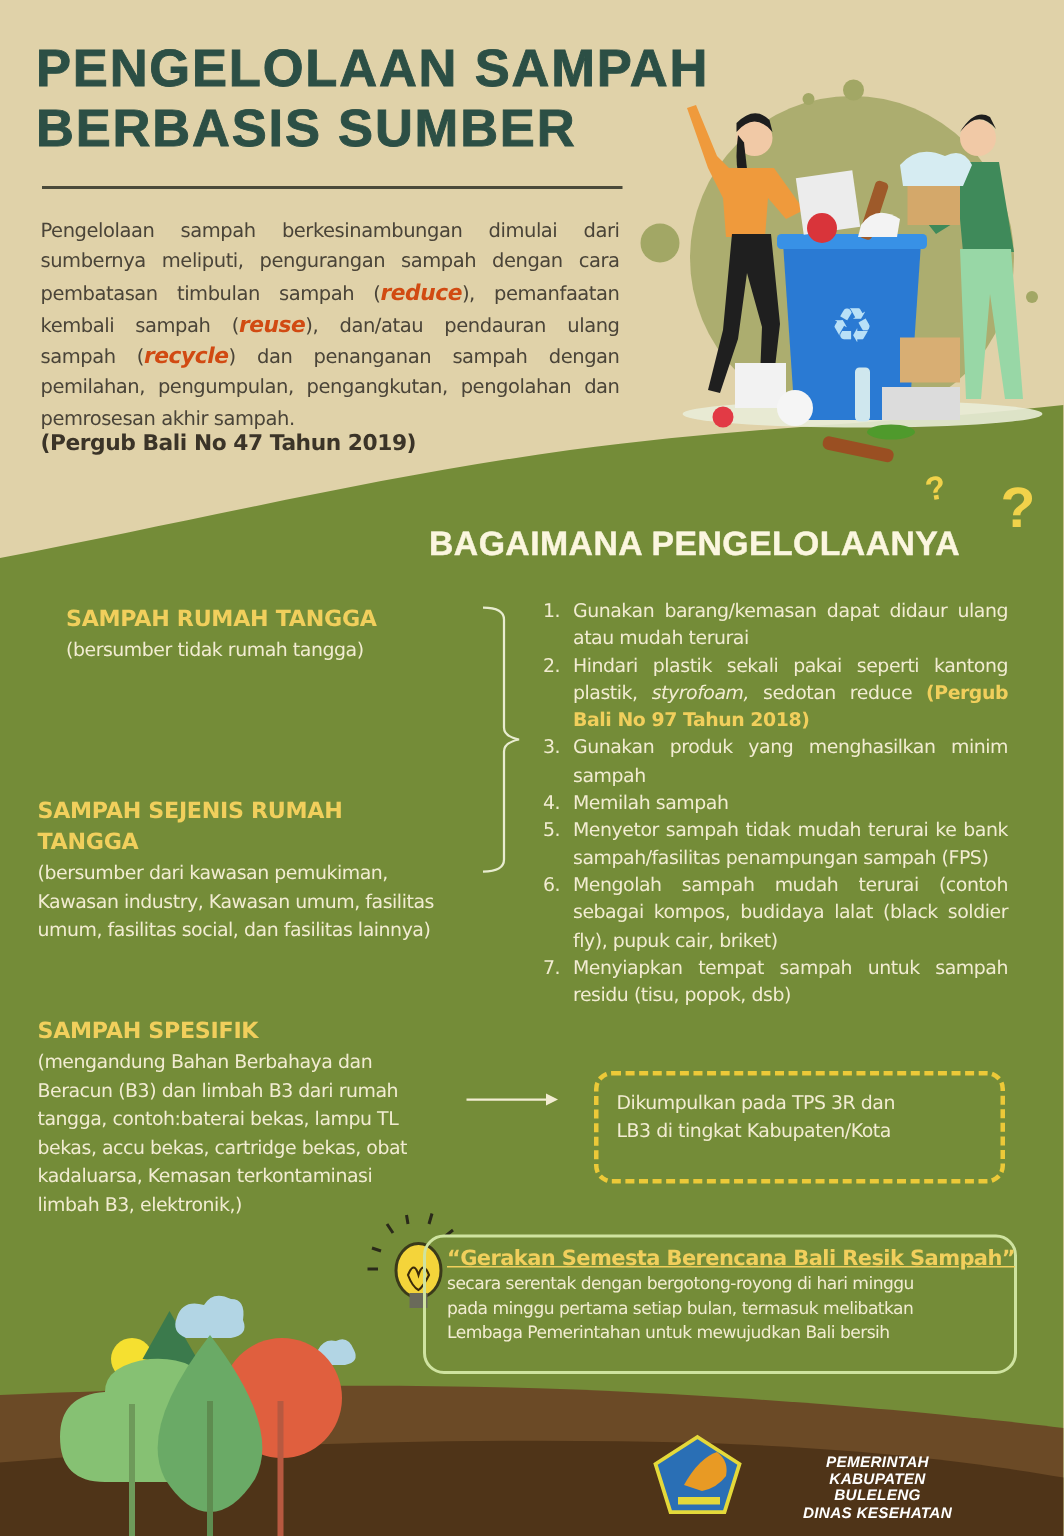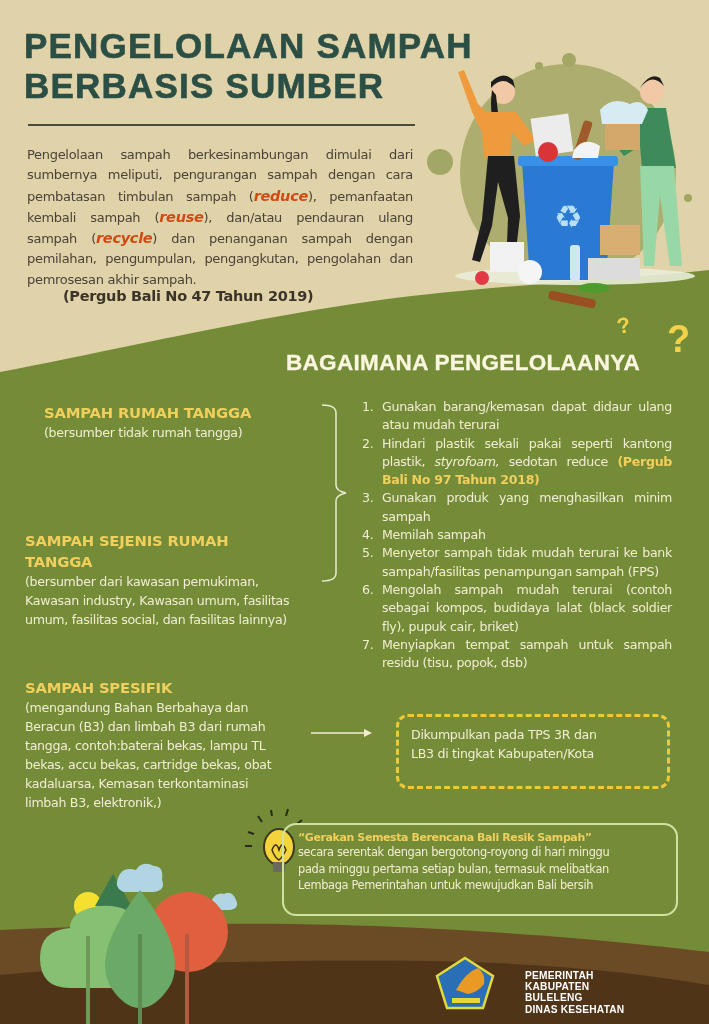--- a/index.html
+++ b/index.html
@@ -30,21 +30,21 @@
     font-family: "DejaVu Sans", sans-serif;
     font-size: 13px; line-height: 20.3px;
     color: #4a4438; text-align: justify; letter-spacing: -0.3px;
   }
   .intro .em {
     color: #d14a12; font-weight: bold; font-style: italic; font-size: 14.5px;
   }
   .intro-ref {
     left: 27px; top: 288px;
     font-family: "DejaVu Sans", sans-serif;
-    font-weight: bold; font-size: 14.5px; color: #3b3428; letter-spacing: -0.3px; margin-left: 36px;
+    font-weight: bold; font-size: 14.5px; color: #3b3428; letter-spacing: -0.3px;
   }
 
   
   .section-title {
     left: 286px; top: 350px;
     font-family: "Liberation Sans", sans-serif;
     font-weight: bold; font-size: 22.5px; color: #fbf6df; letter-spacing: 0.3px;
     -webkit-text-stroke: 0.3px #fbf6df;
   }
   .qmark { font-family: "Liberation Sans", sans-serif; font-weight: bold; color: #f1d24a; }
@@ -83,34 +83,35 @@
   }
 
   
   .campaign-box {
     left: 282px; top: 823px; width: 396px; height: 93px;
     border: 2.5px solid #cfe3a0; border-radius: 14px;
     padding: 6px 8px 0 14px;
   }
   .campaign-title {
     font-family: "DejaVu Sans", sans-serif;
-    font-weight: bold; font-size: 11px; color: #f1cf5c; letter-spacing: -0.4px;
+    font-weight: bold; font-size: 14px; color: #f1cf5c; letter-spacing: -0.4px;
     white-space: nowrap;
+    text-decoration: underline;
   }
   .campaign-text {
     font-family: "DejaVu Sans", sans-serif;
     font-size: 11.4px; line-height: 16.5px; color: #f2ecd2; letter-spacing: -0.35px;
   }
 
   
   .footer-text {
-    left: 525px; top: 970px; width: 120px; 
+    left: 525px; top: 970px; width: 120px; text-align: center;
     font-family: "Liberation Sans", sans-serif;
     font-weight: bold; font-size: 10.2px; line-height: 11.2px;
-    color: #ffffff; letter-spacing: 0.2px;
+    color: #ffffff; letter-spacing: 0.2px; font-style: italic;
   }
 </style>
 </head>
 <body>
 
 <svg id="bg-svg" viewBox="0 0 709 1024" xmlns="http://www.w3.org/2000/svg">
 
   <path d="M0 372 C 140 345, 250 318, 380 300 C 500 284, 600 282, 709 270 L709 1024 L0 1024 Z" fill="#748c38"></path>
 
   <path d="M0 930 C 120 925, 250 920, 420 928 C 560 935, 650 945, 709 952 L709 1024 L0 1024 Z" fill="#6b4a26"></path>

